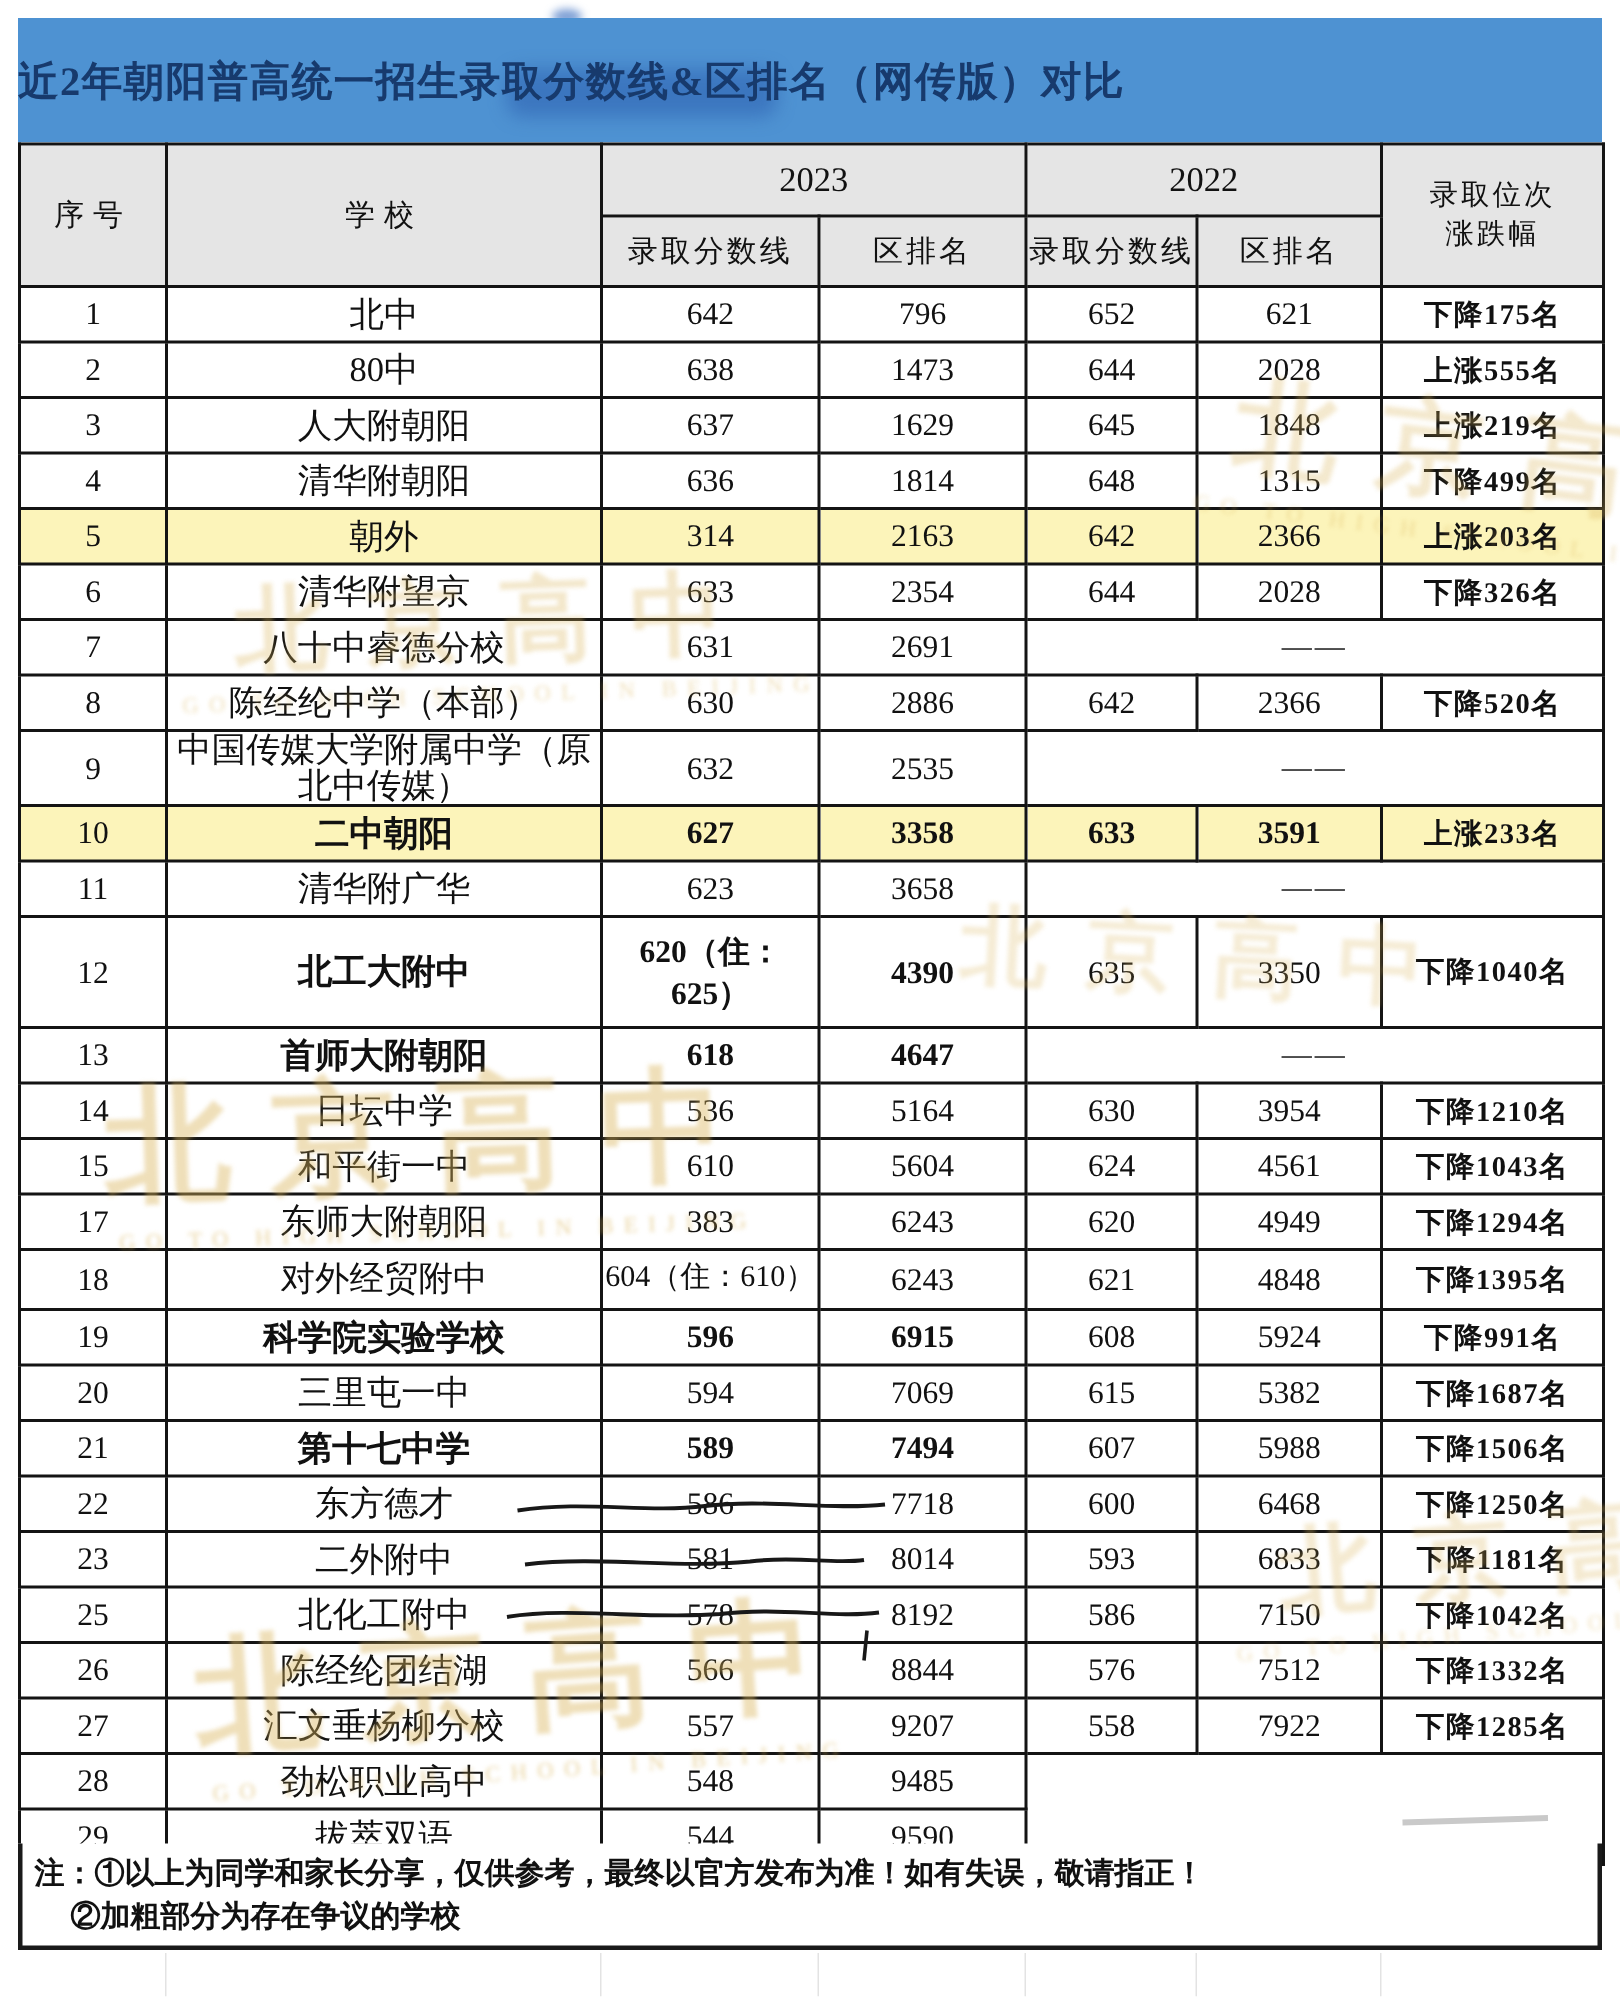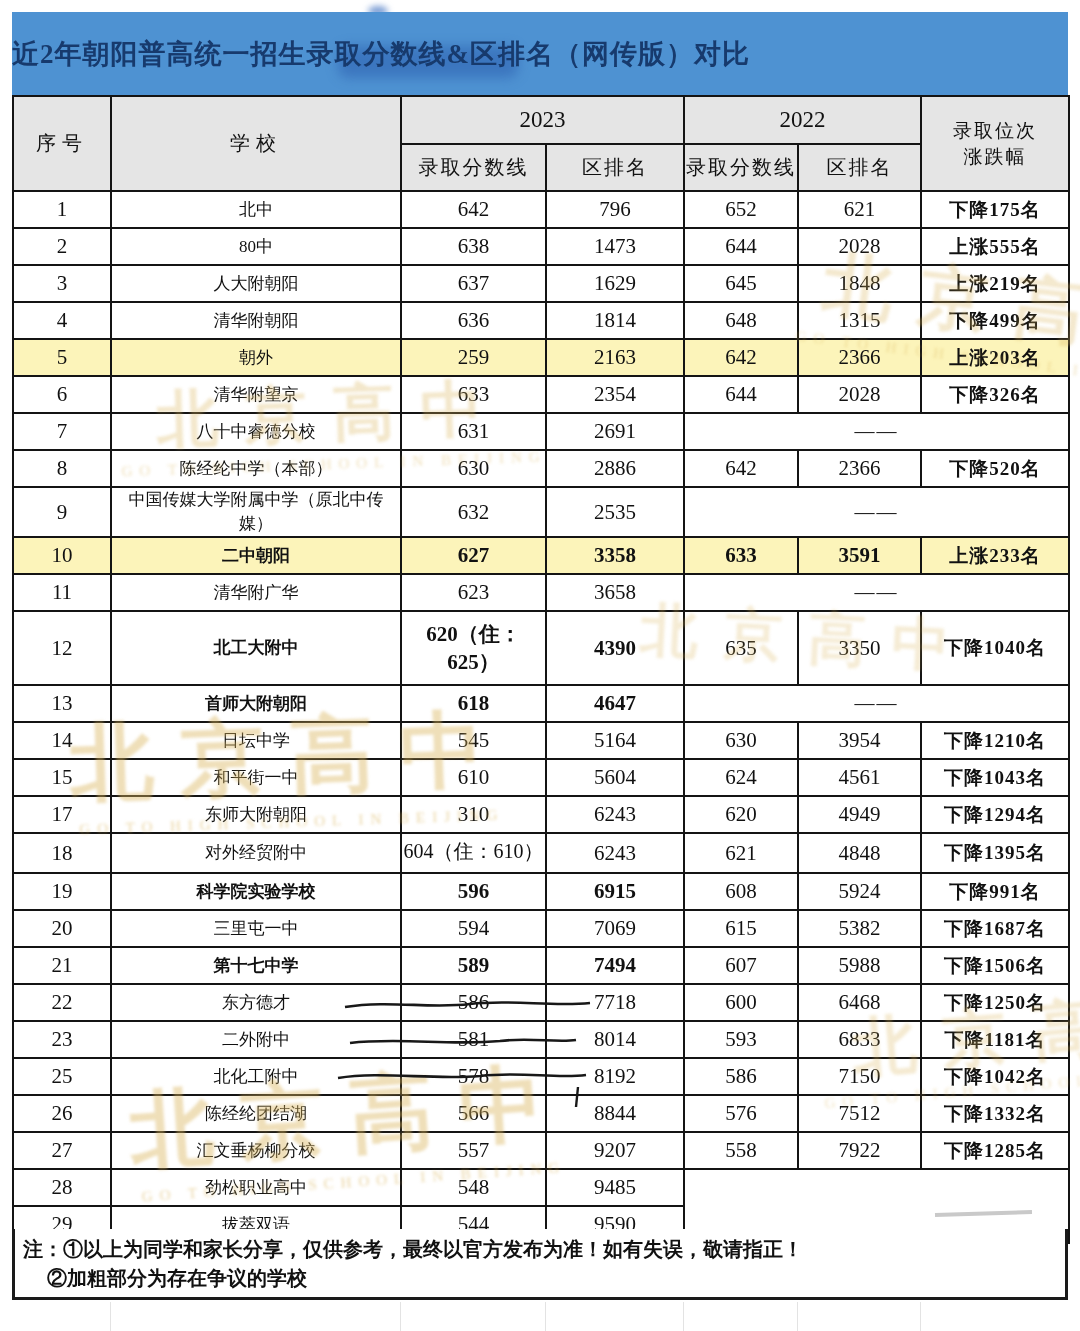--- a/index.html
+++ b/index.html
@@ -37,21 +37,21 @@
   }
   thead th{background:#e5e5e5;font-weight:normal;}
   .th-year{height:46px;font-size:23px;}
   .th-sub{height:45px;font-size:20px;letter-spacing:2px;}
   .th-span{font-size:20px;letter-spacing:6px;}
   .th-change{font-size:19px;letter-spacing:2px;line-height:26px;margin-left:13px;}
 
   tbody td{height:33px;font-size:20px;}
   tbody tr{height:37px;}
   tbody tr.tall{height:74px;}
-  td.school{font-size:17px;line-height:24px;padding:0 4px;}
+  td.school{font-size:23px;line-height:24px;padding:0 4px;}
   td.num{font-size:21px;}
   td.chg{font-size:19px;font-weight:bold;letter-spacing:1px;}
   td.dash{font-size:20px;letter-spacing:2px;}
   .b{font-weight:bold;}
   tr.hl td{background:#fcf4ba;}
   td.clipcell{vertical-align:top;}
   td.clipcell .clip{
     height:34px;overflow:hidden;line-height:27px;padding-top:4px;font-size:20px;
   }
 
@@ -152,21 +152,21 @@
           <td class="school">清华附朝阳</td>
           <td class="num">636</td>
           <td class="num">1814</td>
           <td class="num">648</td>
           <td class="num">1315</td>
           <td class="chg">下降499名</td>
         </tr>
         <tr class="hl">
           <td class="num">5</td>
           <td class="school">朝外</td>
-          <td class="num">259</td>
+          <td class="num">314</td>
           <td class="num">2163</td>
           <td class="num">642</td>
           <td class="num">2366</td>
           <td class="chg">上涨203名</td>
         </tr>
         <tr>
           <td class="num">6</td>
           <td class="school">清华附望京</td>
           <td class="num">633</td>
           <td class="num">2354</td>
@@ -225,39 +225,39 @@
         <tr>
           <td class="num">13</td>
           <td class="school b">首师大附朝阳</td>
           <td class="num b">618</td>
           <td class="num b">4647</td>
           <td class="num dash" colspan="3">——</td>
         </tr>
         <tr>
           <td class="num">14</td>
           <td class="school">日坛中学</td>
-          <td class="num">545</td>
+          <td class="num">536</td>
           <td class="num">5164</td>
           <td class="num">630</td>
           <td class="num">3954</td>
           <td class="chg">下降1210名</td>
         </tr>
         <tr>
           <td class="num">15</td>
           <td class="school">和平街一中</td>
           <td class="num">610</td>
           <td class="num">5604</td>
           <td class="num">624</td>
           <td class="num">4561</td>
           <td class="chg">下降1043名</td>
         </tr>
         <tr>
           <td class="num">17</td>
           <td class="school">东师大附朝阳</td>
-          <td class="num">310</td>
+          <td class="num">383</td>
           <td class="num">6243</td>
           <td class="num">620</td>
           <td class="num">4949</td>
           <td class="chg">下降1294名</td>
         </tr>
         <tr>
           <td class="num">18</td>
           <td class="school">对外经贸附中</td>
           <td class="num clipcell">
             <div class="clip">604（住：610）</div>

